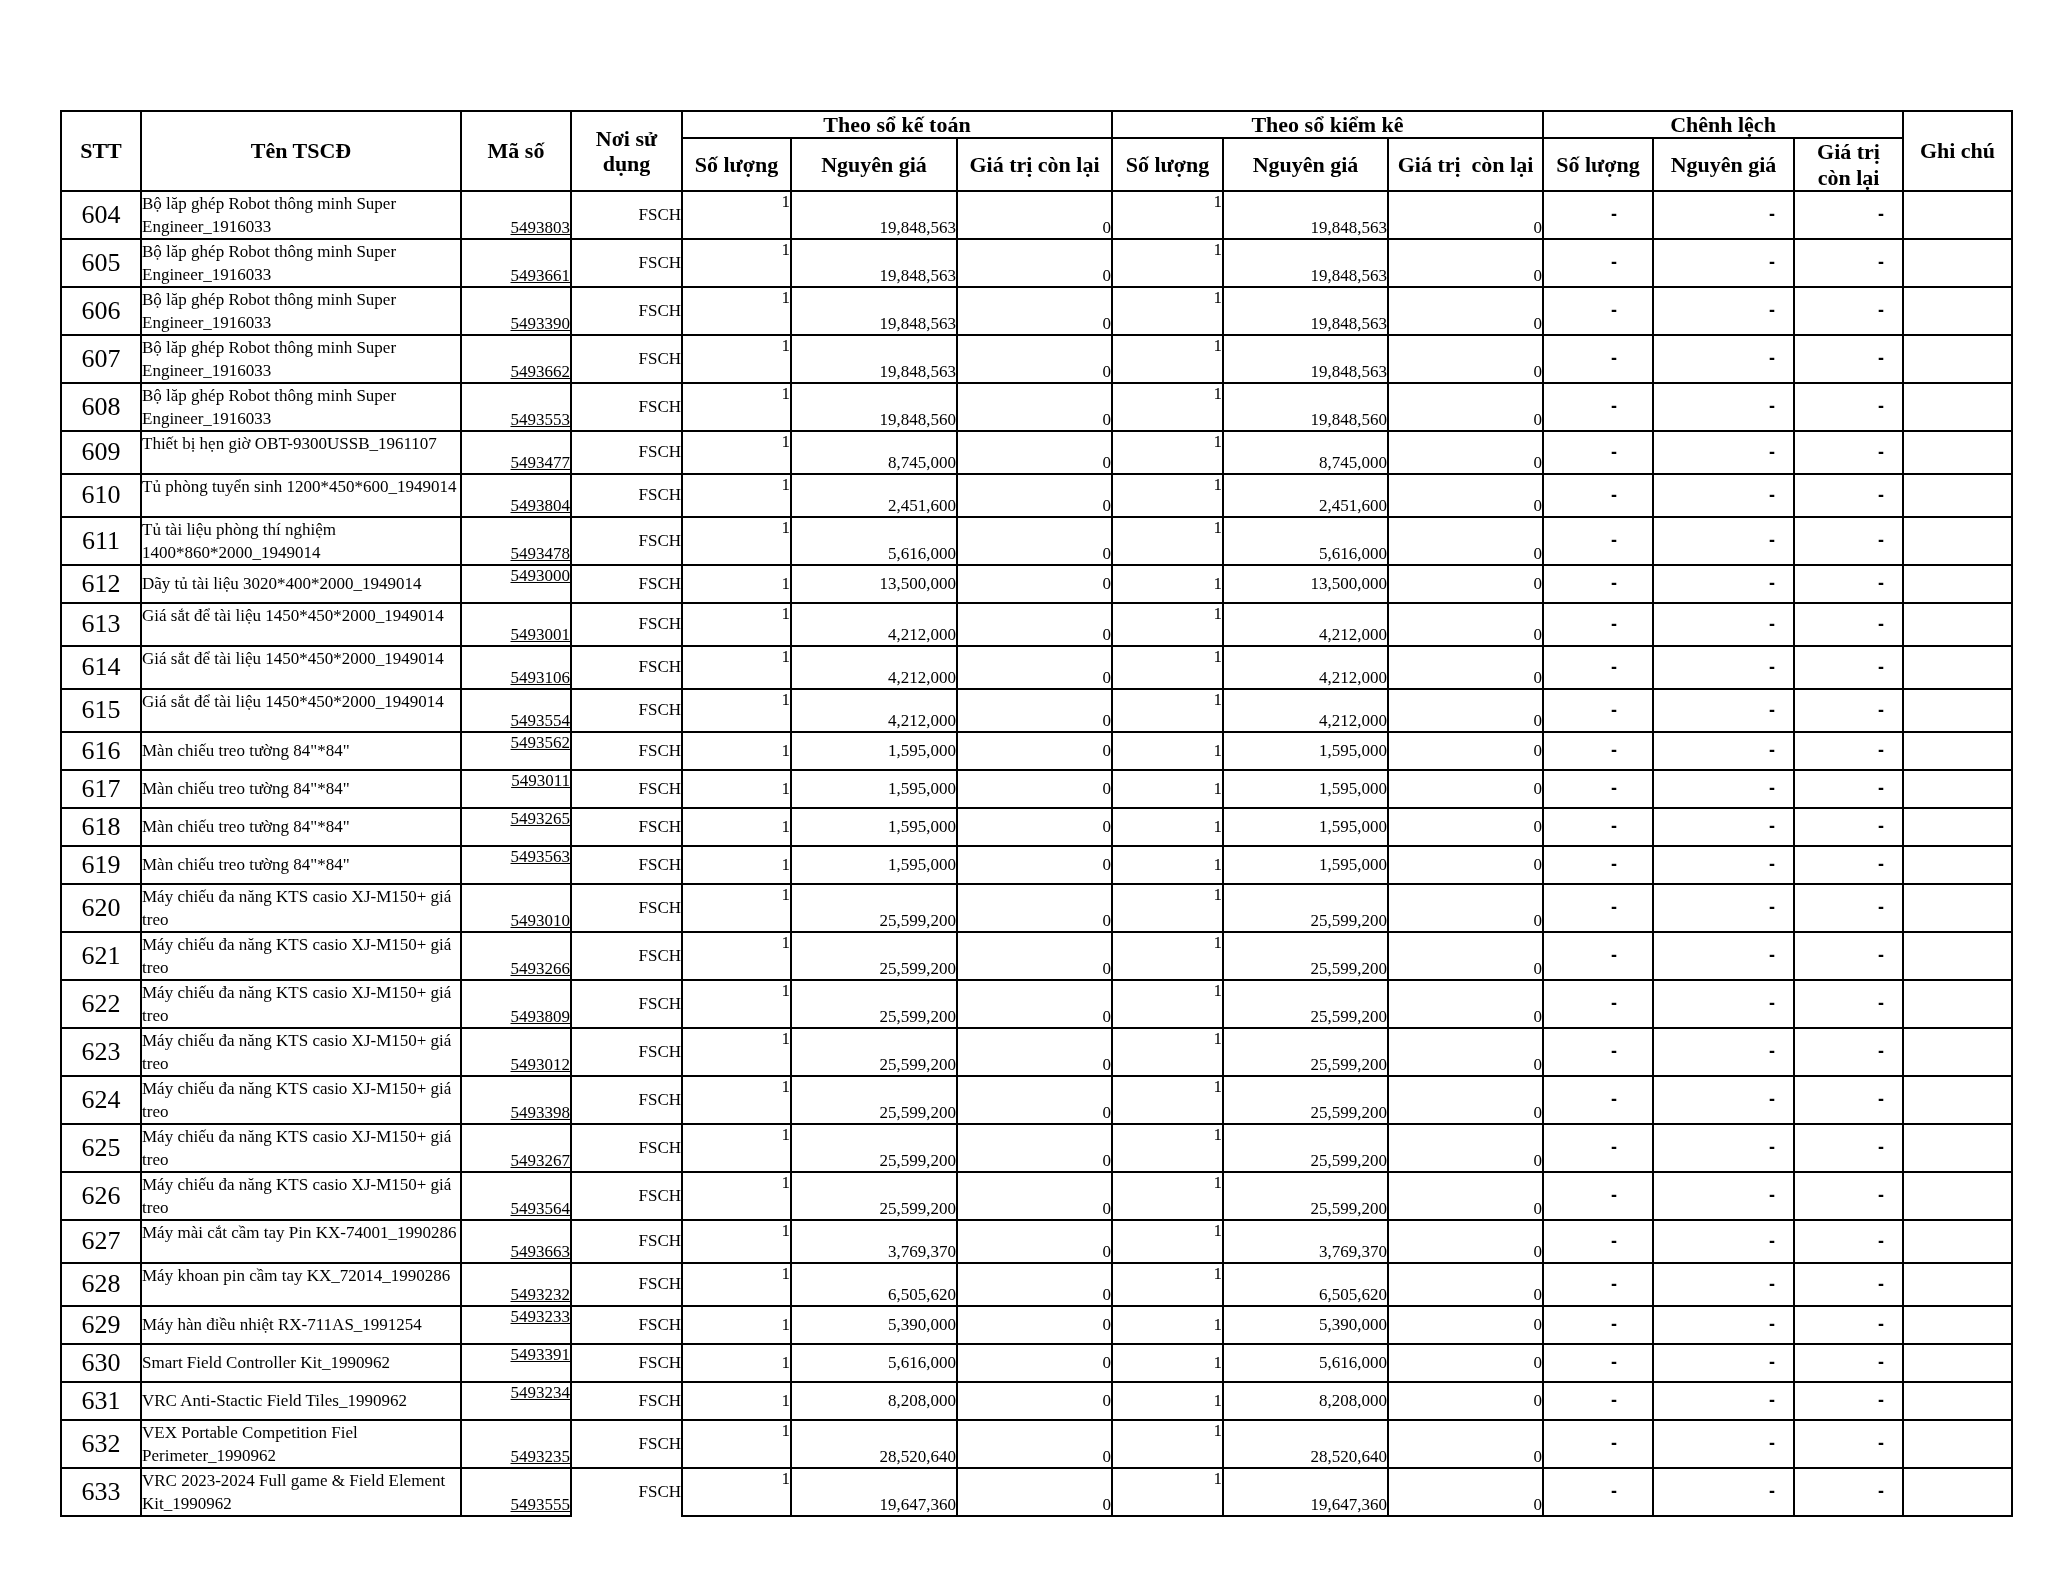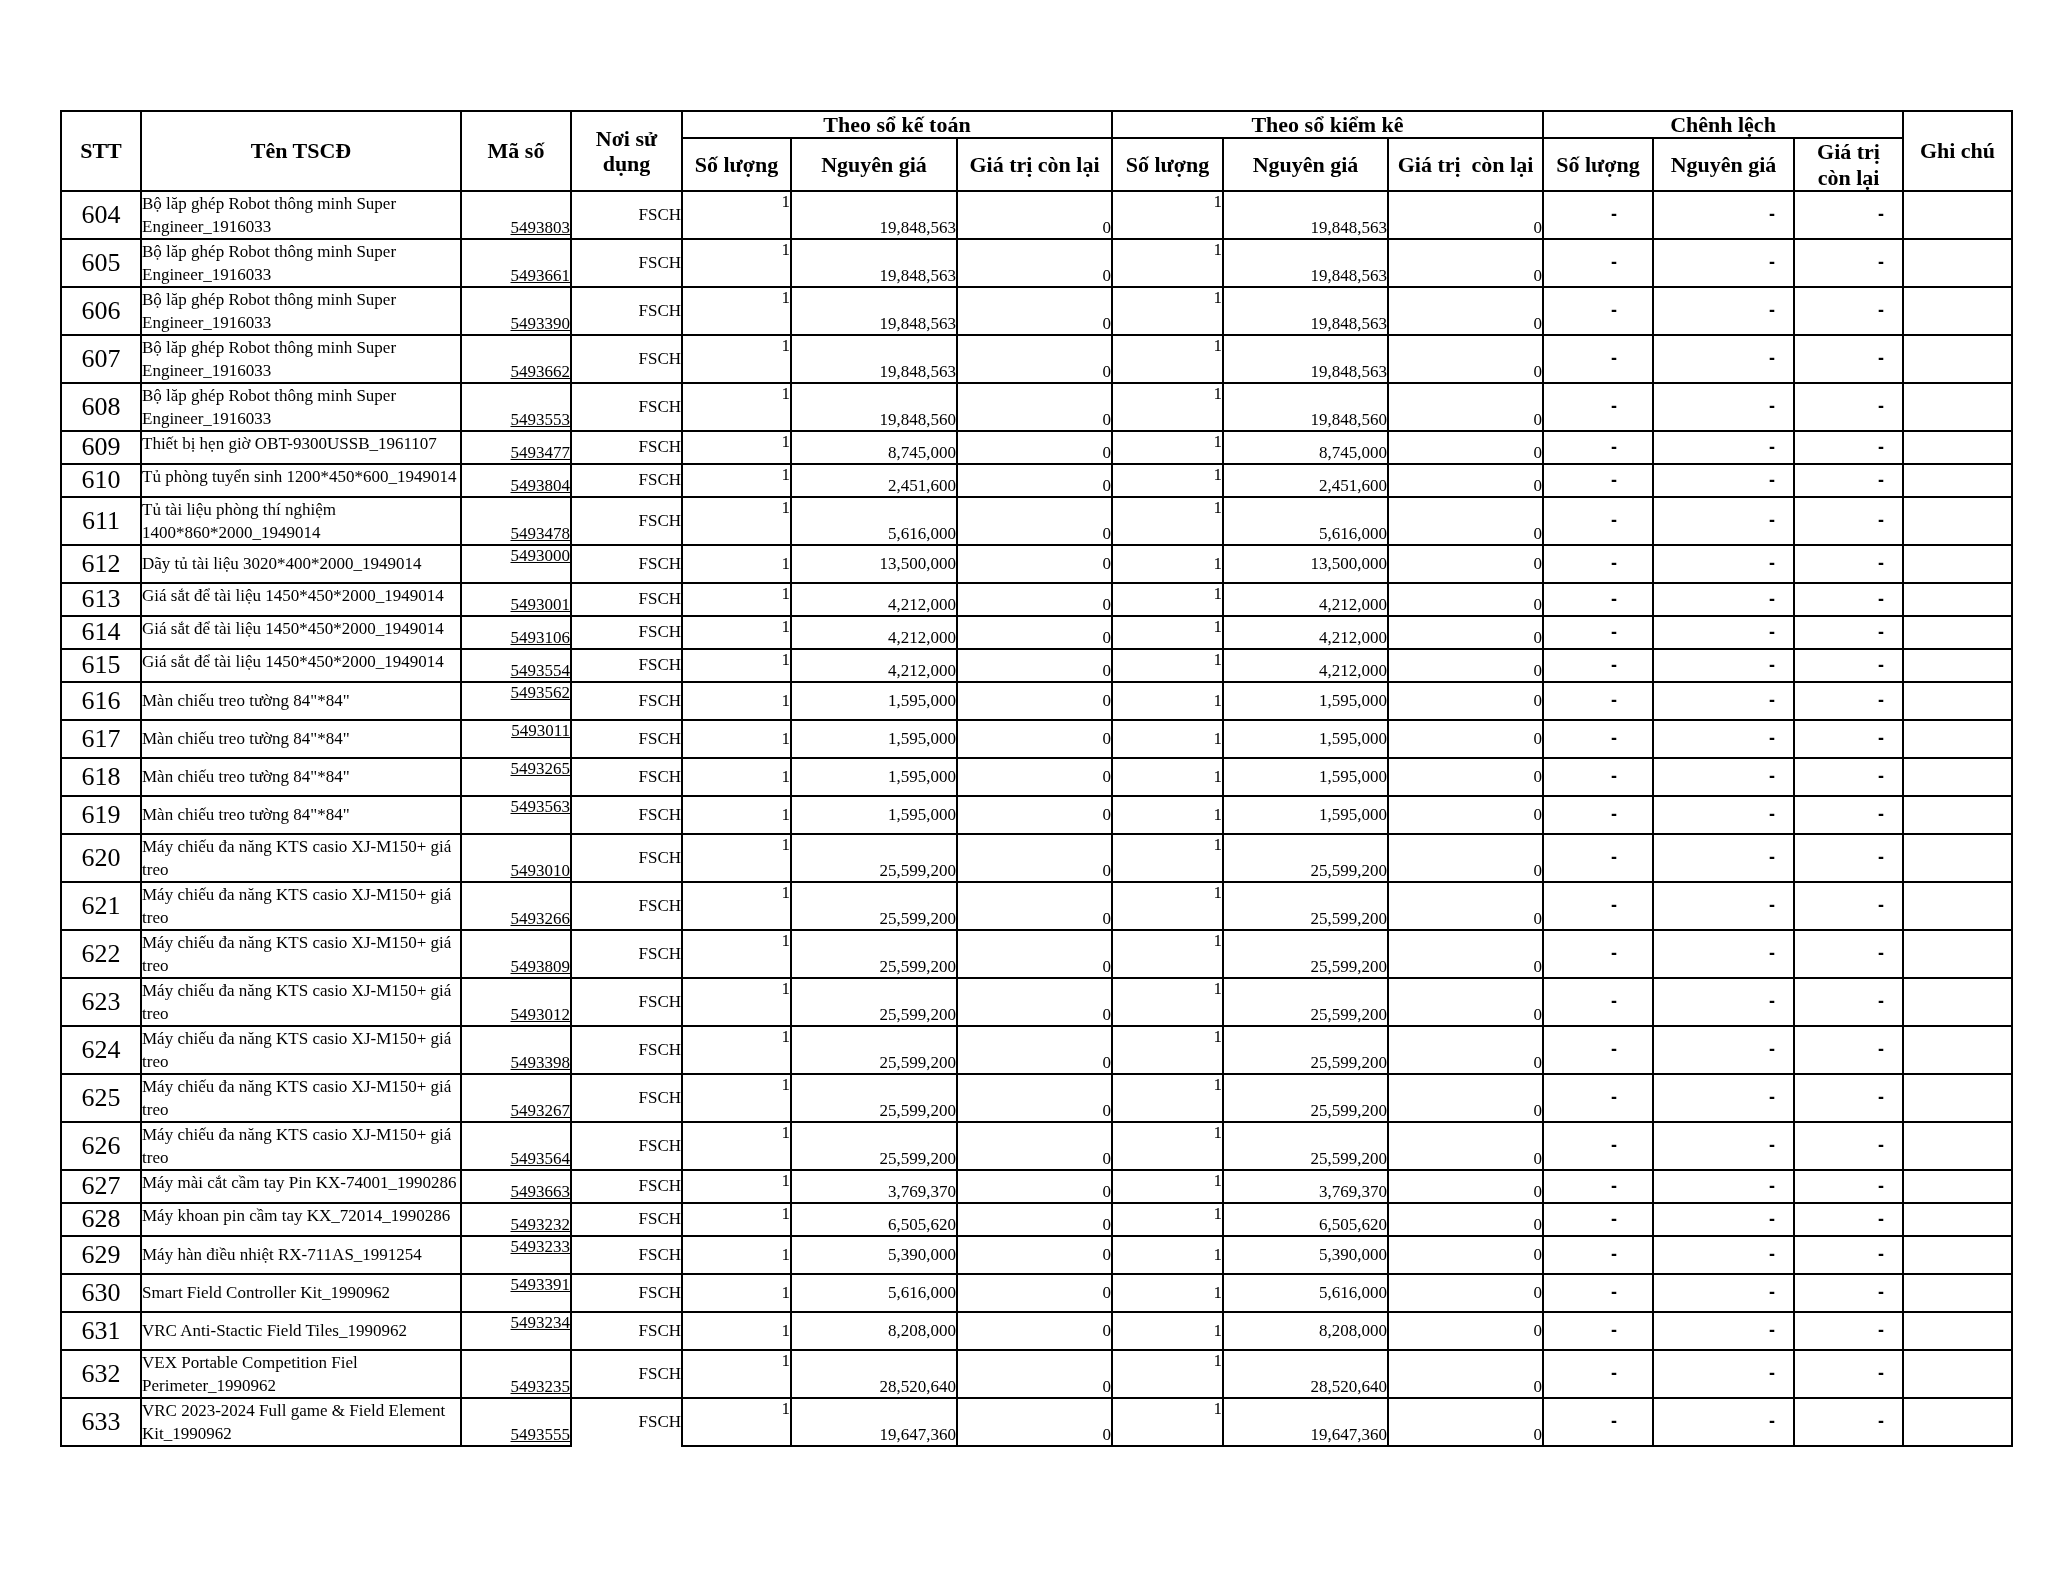--- a/index.html
+++ b/index.html
@@ -4,21 +4,21 @@
 <style>
   html, body { margin:0; padding:0; background:#ffffff; }
   body { width:2063px; height:1594px; position:relative; overflow:hidden;
          font-family:"Liberation Serif", "DejaVu Serif", serif; color:#000; }
   table.sheet { position:absolute; left:60px; top:110px; border-collapse:collapse; table-layout:fixed; }
   table.sheet td, table.sheet th { border:2px solid #000; padding:0; overflow:hidden; box-sizing:border-box; }
   th { font-weight:bold; font-size:22px; text-align:center; vertical-align:middle; line-height:1.15; }
   th.grp { height:18px; font-size:22px; }
   tr.hdr1 { height:17px; }
   tr.hdr2 { height:49px; }
-  tr.tall { height:33px; }
+  tr.tall { height:43px; }
   tr.short { height:30.6px; }
   td { font-size:17px; }
   td.stt { font-size:26px; text-align:center; vertical-align:middle;border-radius:9px; }
   td.name { text-align:left; vertical-align:top; padding-left:3px; line-height:23px; font-size:17px; white-space:normal;font-family:Liberation Serif, serif; }
   tr.short td.name { vertical-align:middle; white-space:nowrap; }
   td.code { text-align:right; vertical-align:bottom; padding-right:2px; padding-bottom:1px;text-decoration:underline; }
   tr.short td.code { vertical-align:middle; padding-bottom:16px; }
   td.place { text-align:right; vertical-align:middle; font-size:17px; padding-bottom:10px; }
   tr.short td.place { padding-bottom:0; }
   td.qty { text-align:right; vertical-align:top; padding-right:4px; padding-top:10px; }

